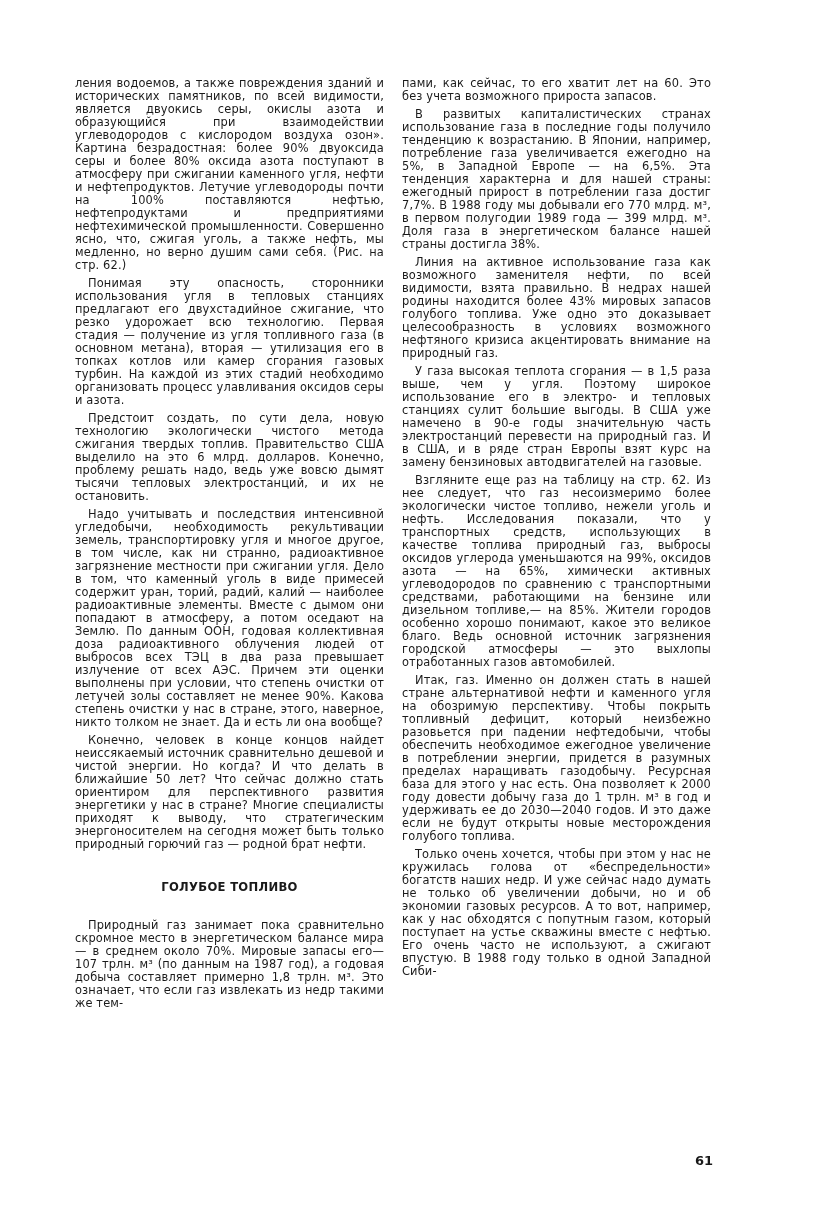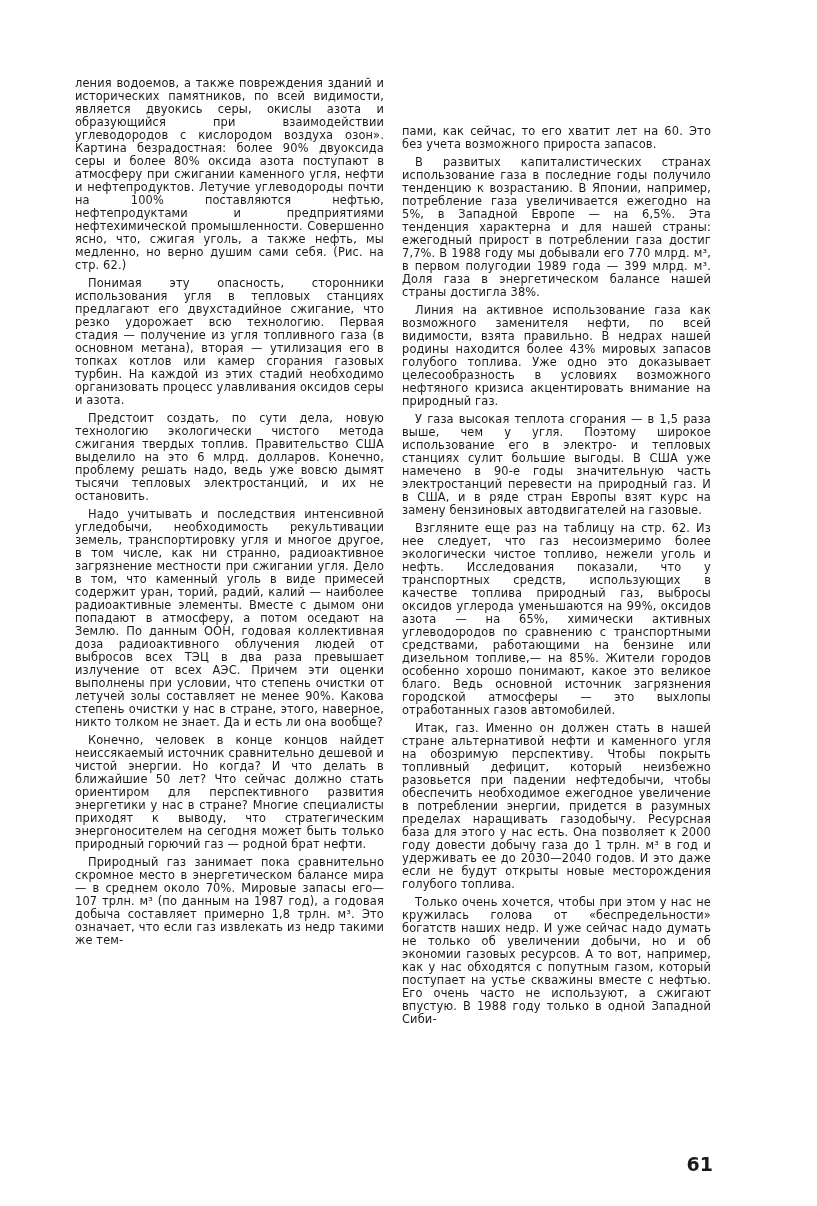--- a/index.html
+++ b/index.html
@@ -3,41 +3,42 @@
   <meta charset="utf-8">
   <style>
     html, body { margin: 0; padding: 0; background: #ffffff; }
     body { width: 817px; height: 1206px; position: relative; overflow: hidden; color: #1a1a1a; }
     .col {
       position: absolute; top: 77px; width: 309px;
       font-family: "DejaVu Sans", sans-serif; font-size: 11.4px; line-height: 13px;
       text-align: justify; letter-spacing: 0.15px;
     }
     .col-left { left: 75px; }
-    .col-right { left: 402px; margin-top: 48px; }
+    .col-right { left: 402px; }
     .para { margin: 0 0 5px 0; text-indent: 13px; hyphens: manual; }
     .para.cont { text-indent: 0; }
     .heading {
       font-family: "DejaVu Sans", sans-serif; font-weight: bold; font-size: 11.6px;
       text-align: center; margin: 30px 0 25px 0; letter-spacing: 0.3px;
     }
     .page-number {
       position: absolute; left: 680px; top: 1153px; width: 33px; text-align: right;
-      font-family: "DejaVu Sans", sans-serif; font-weight: bold; font-size: 19px;
+      font-family: "DejaVu Sans", sans-serif; font-weight: bold; font-size: 13px;
     }
   </style>
 </head>
 <body>
 
 <div class="col col-left">
   <p class="para cont">ления водоемов, а также повреждения зданий и исторических памятников, по всей видимости, является двуокись серы, окислы азота и образующийся при взаимодействии углеводородов с кислородом воздуха озон». Картина безрадостная: более 90% двуоксида серы и более 80% оксида азота поступают в атмосферу при сжигании каменного угля, нефти и нефтепродуктов. Летучие углеводороды почти на 100% поставляются нефтью, нефтепродуктами и предприятиями нефтехимической промышленности. Совершенно ясно, что, сжигая уголь, а также нефть, мы медленно, но верно душим сами себя. (Рис. на стр. 62.)</p>
   <p class="para">Понимая эту опасность, сторонники использования угля в тепловых станциях предлагают его двухстадийное сжигание, что резко удорожает всю технологию. Первая стадия — получение из угля топливного газа (в основном метана), вторая — утилизация его в топках котлов или камер сгорания газовых турбин. На каждой из этих стадий необходимо организовать процесс улавливания оксидов серы и азота.</p>
   <p class="para">Предстоит создать, по сути дела, новую технологию экологически чистого метода сжигания твердых топлив. Правительство США выделило на это 6 млрд. долларов. Конечно, проблему решать надо, ведь уже вовсю дымят тысячи тепловых электростанций, и их не остановить.</p>
   <p class="para">Надо учитывать и последствия интенсивной угледобычи, необходимость рекультивации земель, транспортировку угля и многое другое, в том числе, как ни странно, радиоактивное загрязнение местности при сжигании угля. Дело в том, что каменный уголь в виде примесей содержит уран, торий, радий, калий — наиболее радиоактивные элементы. Вместе с дымом они попадают в атмосферу, а потом оседают на Землю. По данным ООН, годовая коллективная доза радиоактивного облучения людей от выбросов всех ТЭЦ в два раза превышает излучение от всех АЭС. Причем эти оценки выполнены при условии, что степень очистки от летучей золы составляет не менее 90%. Какова степень очистки у нас в стране, этого, наверное, никто толком не знает. Да и есть ли она вообще?</p>
   <p class="para">Конечно, человек в конце концов найдет неиссякаемый источник сравнительно дешевой и чистой энергии. Но когда? И что делать в ближайшие 50 лет? Что сейчас должно стать ориентиром для перспективного развития энергетики у нас в стране? Многие специалисты приходят к выводу, что стратегическим энергоносителем на сегодня может быть только природный горючий газ — родной брат нефти.</p>
+  <div class="heading">ГОЛУБОЕ ТОПЛИВО</div>
   <p class="para">Природный газ занимает пока сравнительно скромное место в энергетическом балансе мира — в среднем около 70%. Мировые запасы его—107 трлн. м³ (по данным на 1987 год), а годовая добыча составляет примерно 1,8 трлн. м³. Это означает, что если газ извлекать из недр такими же тем-</p>
 </div>
 
 <div class="col col-right">
   <p class="para cont">пами, как сейчас, то его хватит лет на 60. Это без учета возможного прироста запасов.</p>
   <p class="para">В развитых капиталистических странах использование газа в последние годы получило тенденцию к возрастанию. В Японии, например, потребление газа увеличивается ежегодно на 5%, в Западной Европе — на 6,5%. Эта тенденция характерна и для нашей страны: ежегодный прирост в потреблении газа достиг 7,7%. В 1988 году мы добывали его 770 млрд. м³, в первом полугодии 1989 года — 399 млрд. м³. Доля газа в энергетическом балансе нашей страны достигла 38%.</p>
   <p class="para">Линия на активное использование газа как возможного заменителя нефти, по всей видимости, взята правильно. В недрах нашей родины находится более 43% мировых запасов голубого топлива. Уже одно это доказывает целесообразность в условиях возможного нефтяного кризиса акцентировать внимание на природный газ.</p>
   <p class="para">У газа высокая теплота сгорания — в 1,5 раза выше, чем у угля. Поэтому широкое использование его в электро- и тепловых станциях сулит большие выгоды. В США уже намечено в 90-е годы значительную часть электростанций перевести на природный газ. И в США, и в ряде стран Европы взят курс на замену бензиновых автодвигателей на газовые.</p>
   <p class="para">Взгляните еще раз на таблицу на стр. 62. Из нее следует, что газ несоизмеримо более экологически чистое топливо, нежели уголь и нефть. Исследования показали, что у транспортных средств, использующих в качестве топлива природный газ, выбросы оксидов углерода уменьшаются на 99%, оксидов азота — на 65%, химически активных углеводородов по сравнению с транспортными средствами, работающими на бензине или дизельном топливе,— на 85%. Жители городов особенно хорошо понимают, какое это великое благо. Ведь основной источник загрязнения городской атмосферы — это выхлопы отработанных газов автомобилей.</p>
   <p class="para">Итак, газ. Именно он должен стать в нашей стране альтернативой нефти и каменного угля на обозримую перспективу. Чтобы покрыть топливный дефицит, который неизбежно разовьется при падении нефтедобычи, чтобы обеспечить необходимое ежегодное увеличение в потреблении энергии, придется в разумных пределах наращивать газодобычу. Ресурсная база для этого у нас есть. Она позволяет к 2000 году довести добычу газа до 1 трлн. м³ в год и удерживать ее до 2030—2040 годов. И это даже если не будут открыты новые месторождения голубого топлива.</p>

